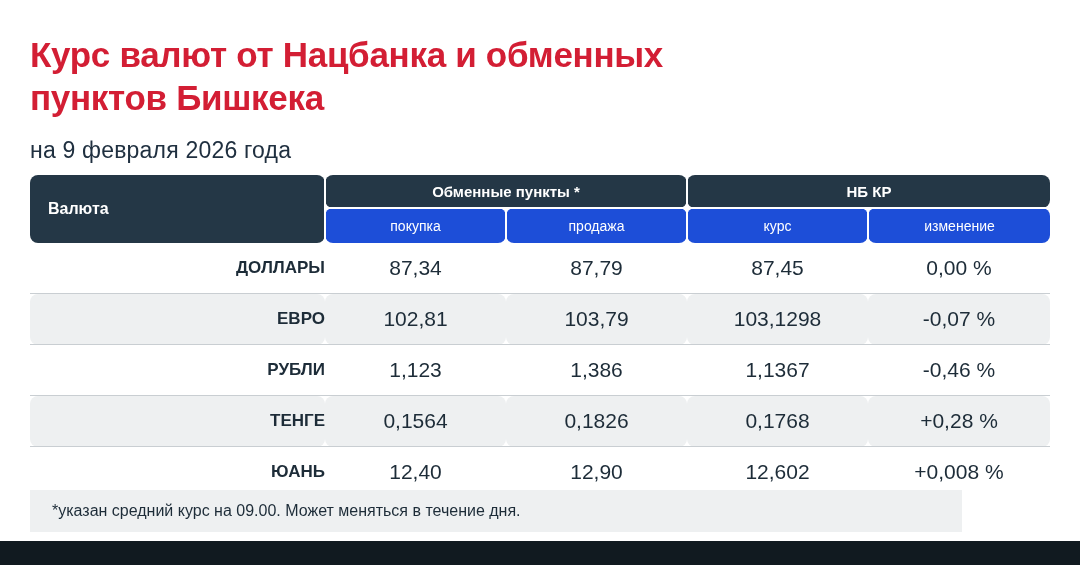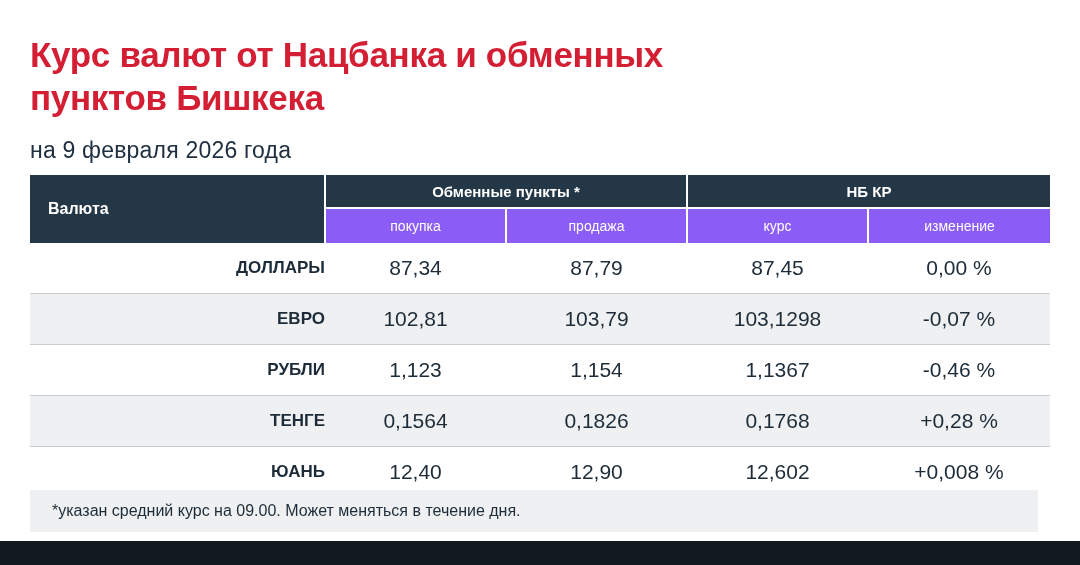--- a/index.html
+++ b/index.html
@@ -74,32 +74,33 @@
     position: absolute;
     top: 175px;
     left: 30px;
     width: 1020px;
     border-collapse: collapse;
     table-layout: fixed;
   }
   table.rates th, table.rates td {
     padding: 0;
     margin: 0;
+    border-radius: 8px;
   }
   .hdr-cell {
     background: #243746;
     color: #ffffff;
     font-size: 15px;
     font-weight: bold;
     text-align: center;
     height: 32px;
     border-left: 2px solid #ffffff;
   }
   .hdr-sub {
-    background: #8b5cf6;
+    background: #1d4ed8;
     color: #ffffff;
     font-size: 14px;
     font-weight: normal;
     text-align: center;
     height: 34px;
     border-left: 2px solid #ffffff;
     border-top: 2px solid #ffffff;
   }
   .hdr-currency {
     background: #243746;
@@ -129,21 +130,21 @@
   tr.datarow td {
     border-bottom: 1px solid #c9ced2;
   }
   tr.datarow:last-child td {
     border-bottom: none;
   }
   .note {
     position: absolute;
     left: 30px;
     top: 490px;
-    width: 1008px;
+    width: 932px;
     height: 42px;
     background: #eef0f1;
     color: #1d2c38;
     font-size: 16px;
     display: flex;
     align-items: center;
     padding-left: 22px;
     box-sizing: border-box;
   }
   .footer-bar {
@@ -198,21 +199,21 @@
       <tr class="datarow odd">
         <td class="row-cur">ЕВРО</td>
         <td class="row-val">102,81</td>
         <td class="row-val">103,79</td>
         <td class="row-val">103,1298</td>
         <td class="row-val">-0,07 %</td>
       </tr>
       <tr class="datarow even">
         <td class="row-cur">РУБЛИ</td>
         <td class="row-val">1,123</td>
-        <td class="row-val">1,154</td>
+        <td class="row-val">1,386</td>
         <td class="row-val">1,1367</td>
         <td class="row-val">-0,46 %</td>
       </tr>
       <tr class="datarow odd">
         <td class="row-cur">ТЕНГЕ</td>
         <td class="row-val">0,1564</td>
         <td class="row-val">0,1826</td>
         <td class="row-val">0,1768</td>
         <td class="row-val">+0,28 %</td>
       </tr>

